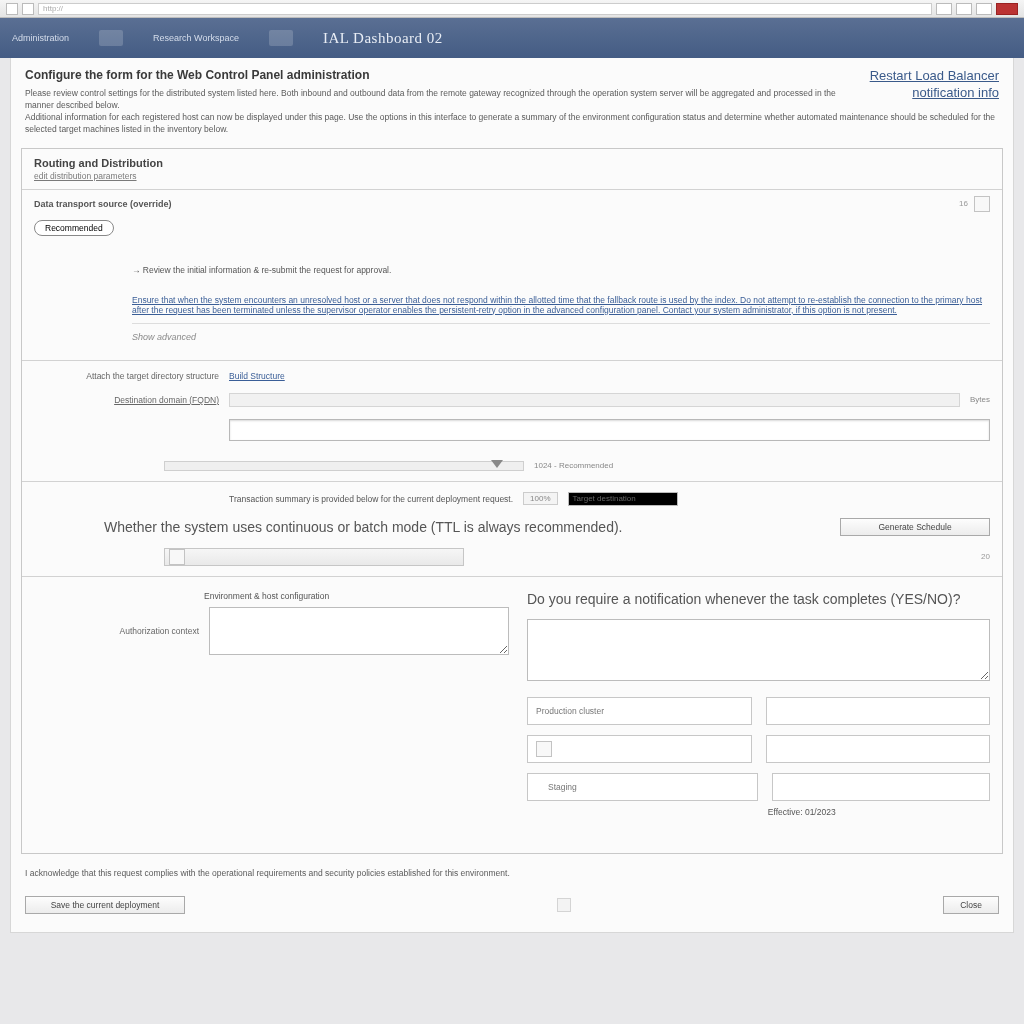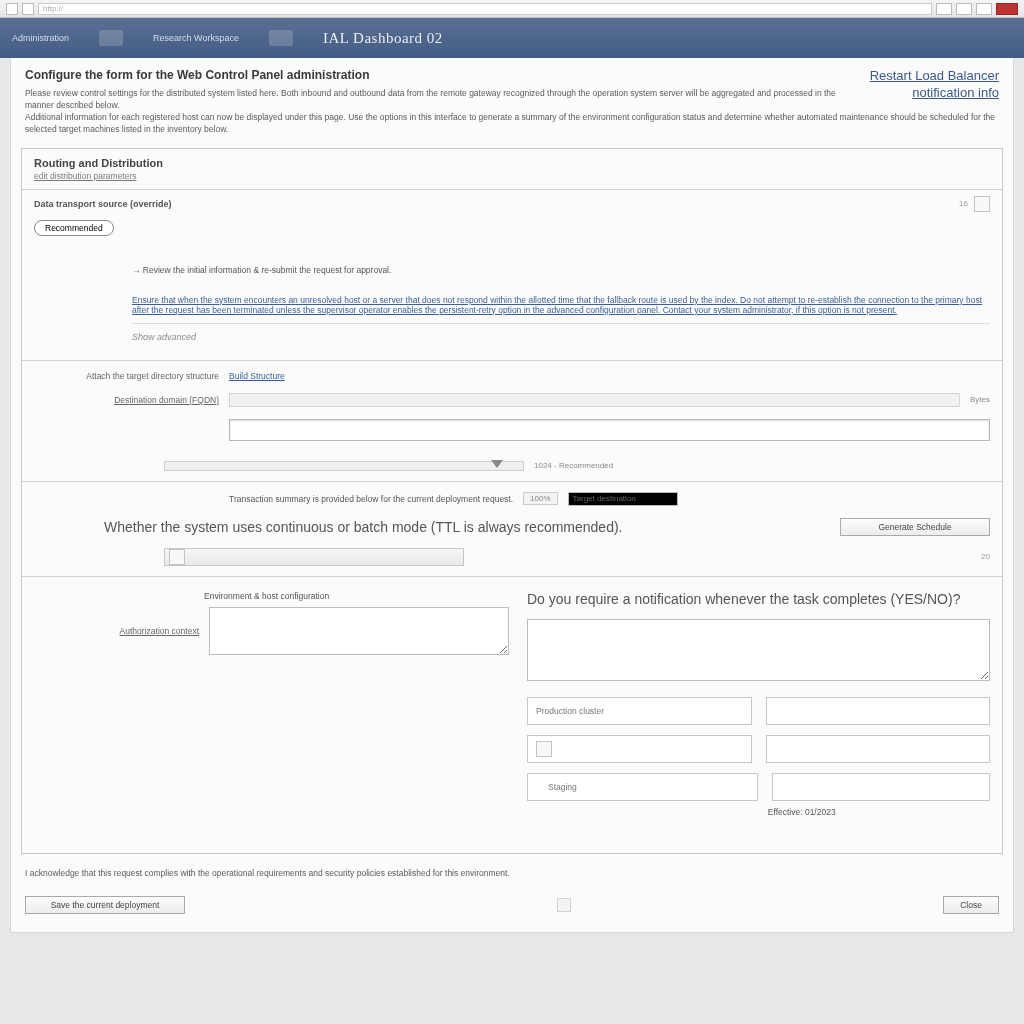--- a/index.html
+++ b/index.html
@@ -156,21 +156,21 @@
       <div style="flex:1;"></div>
       <span class="page-counter">20</span>
     </div>
 
     <div class="sep"></div>
 
     <div class="two-col" style="padding:6px 12px;">
       <div style="width:50%;">
         <div style="font-size:8.5px;color:#555;padding:4px 0 4px 170px;">Environment &amp; host configuration</div>
         <div class="flex-row" style="padding:2px 0;">
-          <div class="label-col" style="width:165px;text-decoration:underline;">Authorization context</div>
+          <div class="label-col" style="width:165px;">Authorization context</div>
           <textarea class="textarea" style="width: 300px; height: 48px;"></textarea>
         </div>
         <div style="height:80px;"></div>
       </div>
       <div style="width:50%;">
         <div style="font-size:14px;color:#555;padding:4px 0;">Do you require a notification whenever the task completes (YES/NO)?</div>
         <textarea class="textarea" style="width: 100%; height: 62px; margin: 8px 0px 14px;"></textarea>
         <div style="display:flex;gap:14px;margin-bottom:10px;">
           <div class="field-box" style="flex:1;">
             <span>Production cluster</span>

